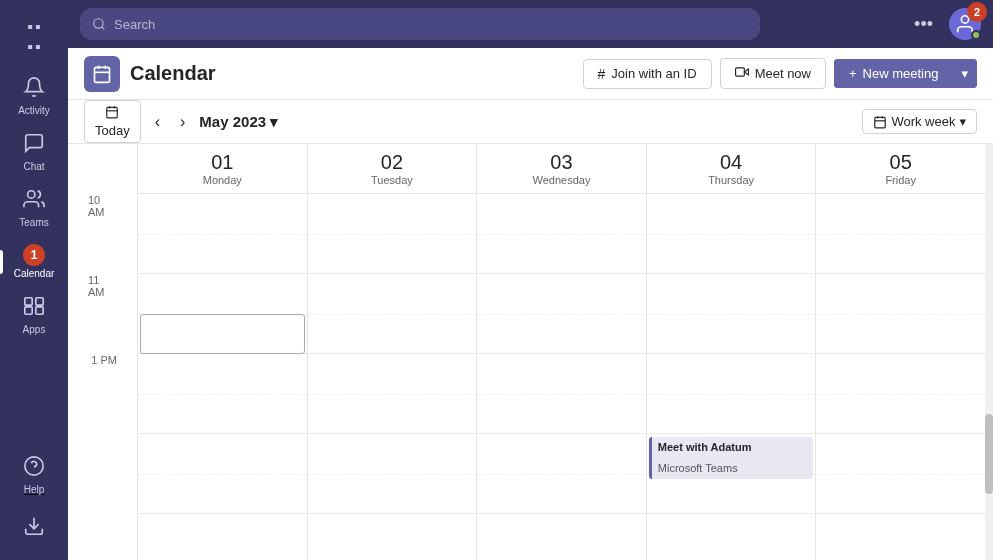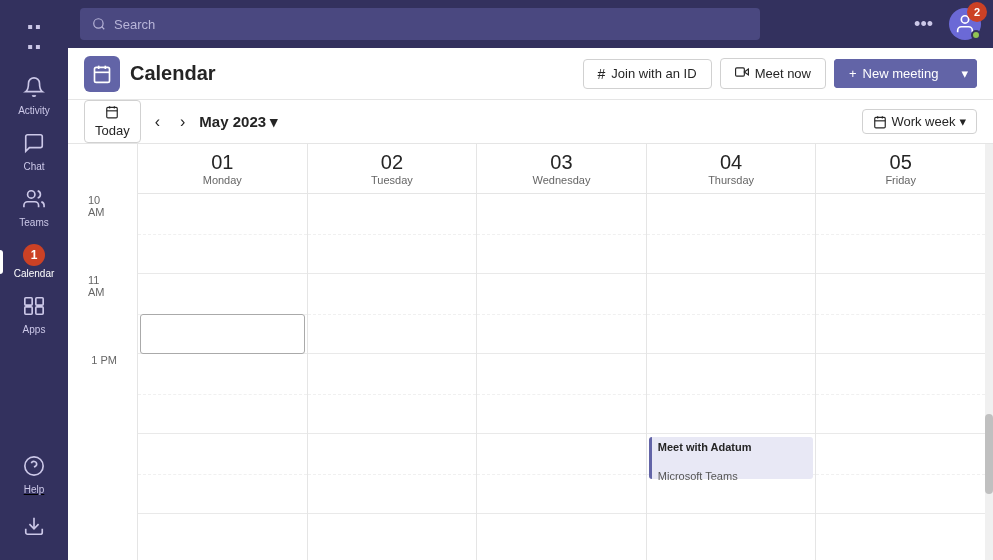--- a/index.html
+++ b/index.html
@@ -109,21 +109,21 @@
       display: flex;
       align-items: center;
       padding: 0 12px;
       gap: 8px;
       flex-shrink: 0;
     }
 
     .search-box {
       flex: 1;
       background: #4a4880;
-      border-radius: 4px;
+      border-radius: 12px;
       height: 32px;
       display: flex;
       align-items: center;
       padding: 0 12px;
       color: #b8b5d8;
       font-size: 13px;
       gap: 8px;
       max-width: 680px;
     }
 
@@ -358,21 +358,21 @@
       border-left: 3px solid #6264a7;
       border-radius: 3px;
       padding: 4px 6px;
       font-size: 11px;
       cursor: pointer;
       left: 2px;
       right: 2px;
     }
 
     .event-title { font-weight: 600; color: #252525; }
-    .event-subtitle { color: #555; margin-top: 17px; }
+    .event-subtitle { color: #555; margin-top: 9px; }
 
     .empty-event-block {
       position: absolute;
       border: 1px solid #aaa;
       border-radius: 3px;
       left: 2px;
       right: 2px;
       background: white;
     }
 

